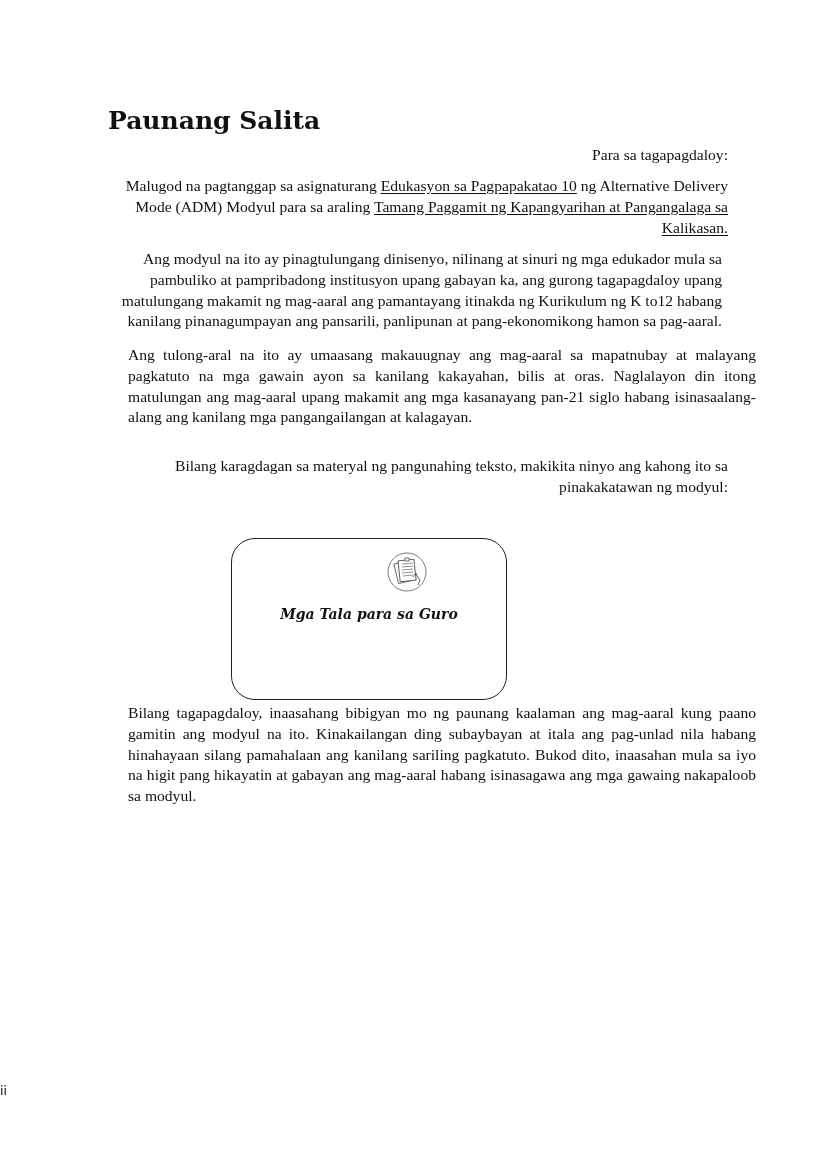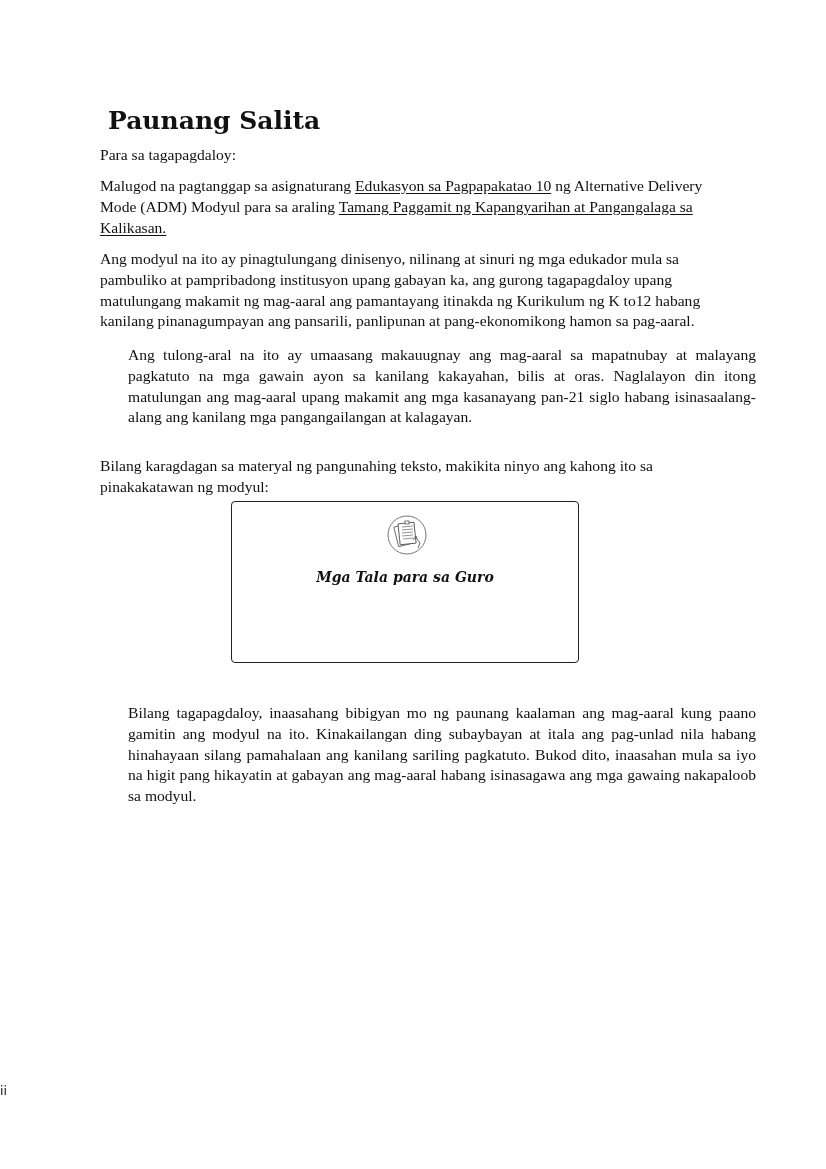--- a/index.html
+++ b/index.html
@@ -1,22 +1,22 @@
 <!DOCTYPE html>
 <html><head>
   <meta charset="utf-8">
   <style>
     html, body { margin: 0; padding: 0; background: #ffffff; }
     body { width: 826px; height: 1169px; position: relative; overflow: hidden; color: #111; }
     .page { position: absolute; left: 100px; top: 0; width: 628px; font-family: "DejaVu Serif", serif; }
     .title { position: absolute; top: 98px; left: 0; font-family: "DejaVu Serif", serif; font-weight: bold; font-size: 25px; margin: 8px; letter-spacing: 0px; }
-    .p { position: absolute; left: 0; width: 628px; margin: 0; font-family: "Liberation Serif", serif; font-size: 15.6px; line-height: 20.8px; }
+    .p { position: absolute; left: 0; width: 628px; margin: 0; font-family: "Liberation Serif", serif; font-size: 15.6px; line-height: 20.8px; text-align: right; }
     .justify { text-align: justify; text-align-last: left; margin-left: 28px; }
     .u { text-decoration: underline; text-underline-offset: 2px; }
-    .box { position: absolute; left: 231px; top: 501px; width: 348px; height: 162px; border: 1.6px solid #222; border-radius: 4px; box-sizing: border-box; }
+    .box { position: absolute; left: 231px; top: 538px; width: 276px; height: 162px; border: 1.6px solid #222; border-radius: 24px; box-sizing: border-box; }
     .box-icon { position: absolute; left: 154px; top: 12px; width: 42px; height: 42px; }
     .box-title { position: absolute; top: 67px; left: 0; width: 100%; text-align: center; font-family: "DejaVu Serif", serif; font-weight: bold; font-style: italic; font-size: 14px; }
     .box-text { position: absolute; left: 14px; top: 92px; width: 320px; font-family: "DejaVu Serif", serif; font-size: 14.2px; line-height: 19.5px; text-align: justify; text-align-last: left; }
     .page-num { position: absolute; top: 1083px; left: 0; width: 826px; text-align: left; font-family: "DejaVu Sans", sans-serif; font-size: 12.5px; }
     .watermark { position: absolute; top: 1125px; left: 0; width: 826px; text-align: center; font-family: "DejaVu Sans", sans-serif; font-size: 15px; color: #c4c4c4; margin-top: 48px; }
   </style>
 </head>
 <body>
 
 <div class="page">

